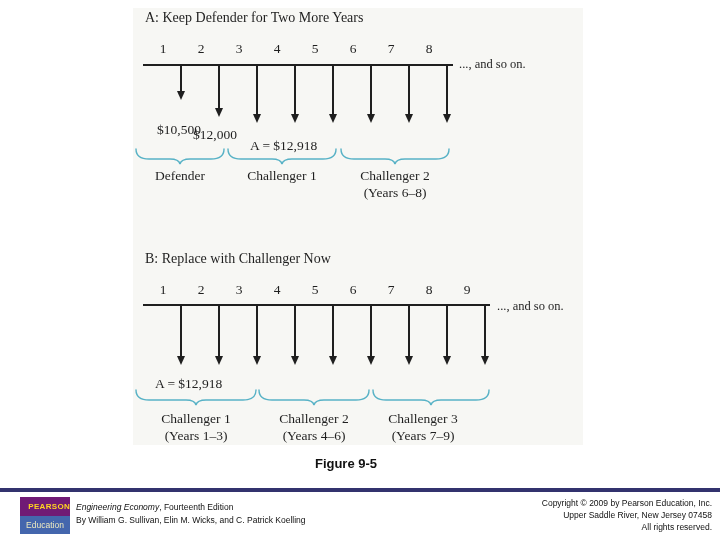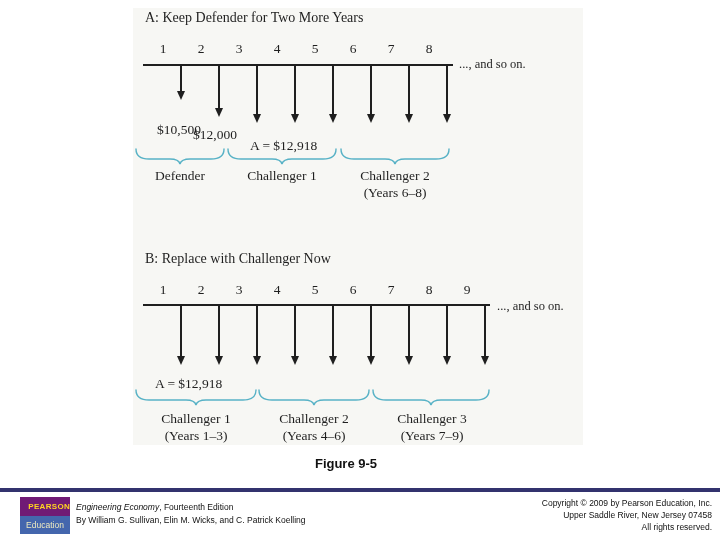--- a/index.html
+++ b/index.html
@@ -140,21 +140,21 @@
       </svg>
 
     <div class="group" style="left:2px;top:402px;width:122px">
       <div>Challenger 1</div>
       <div>(Years 1–3)</div>
     </div>
     <div class="group" style="left:125px;top:402px;width:112px">
       <div>Challenger 2</div>
       <div>(Years 4–6)</div>
     </div>
-    <div class="group" style="left:240px;top:402px;width:118px">
+    <div class="group" style="left:231px;top:402px;width:118px">
       <div>Challenger 3</div>
       <div>(Years 7–9)</div>
     </div>
   </div>
 
   <div class="caption">Figure 9-5</div>
 
   <div class="footer-rule"></div>
 
   <div class="logo">

